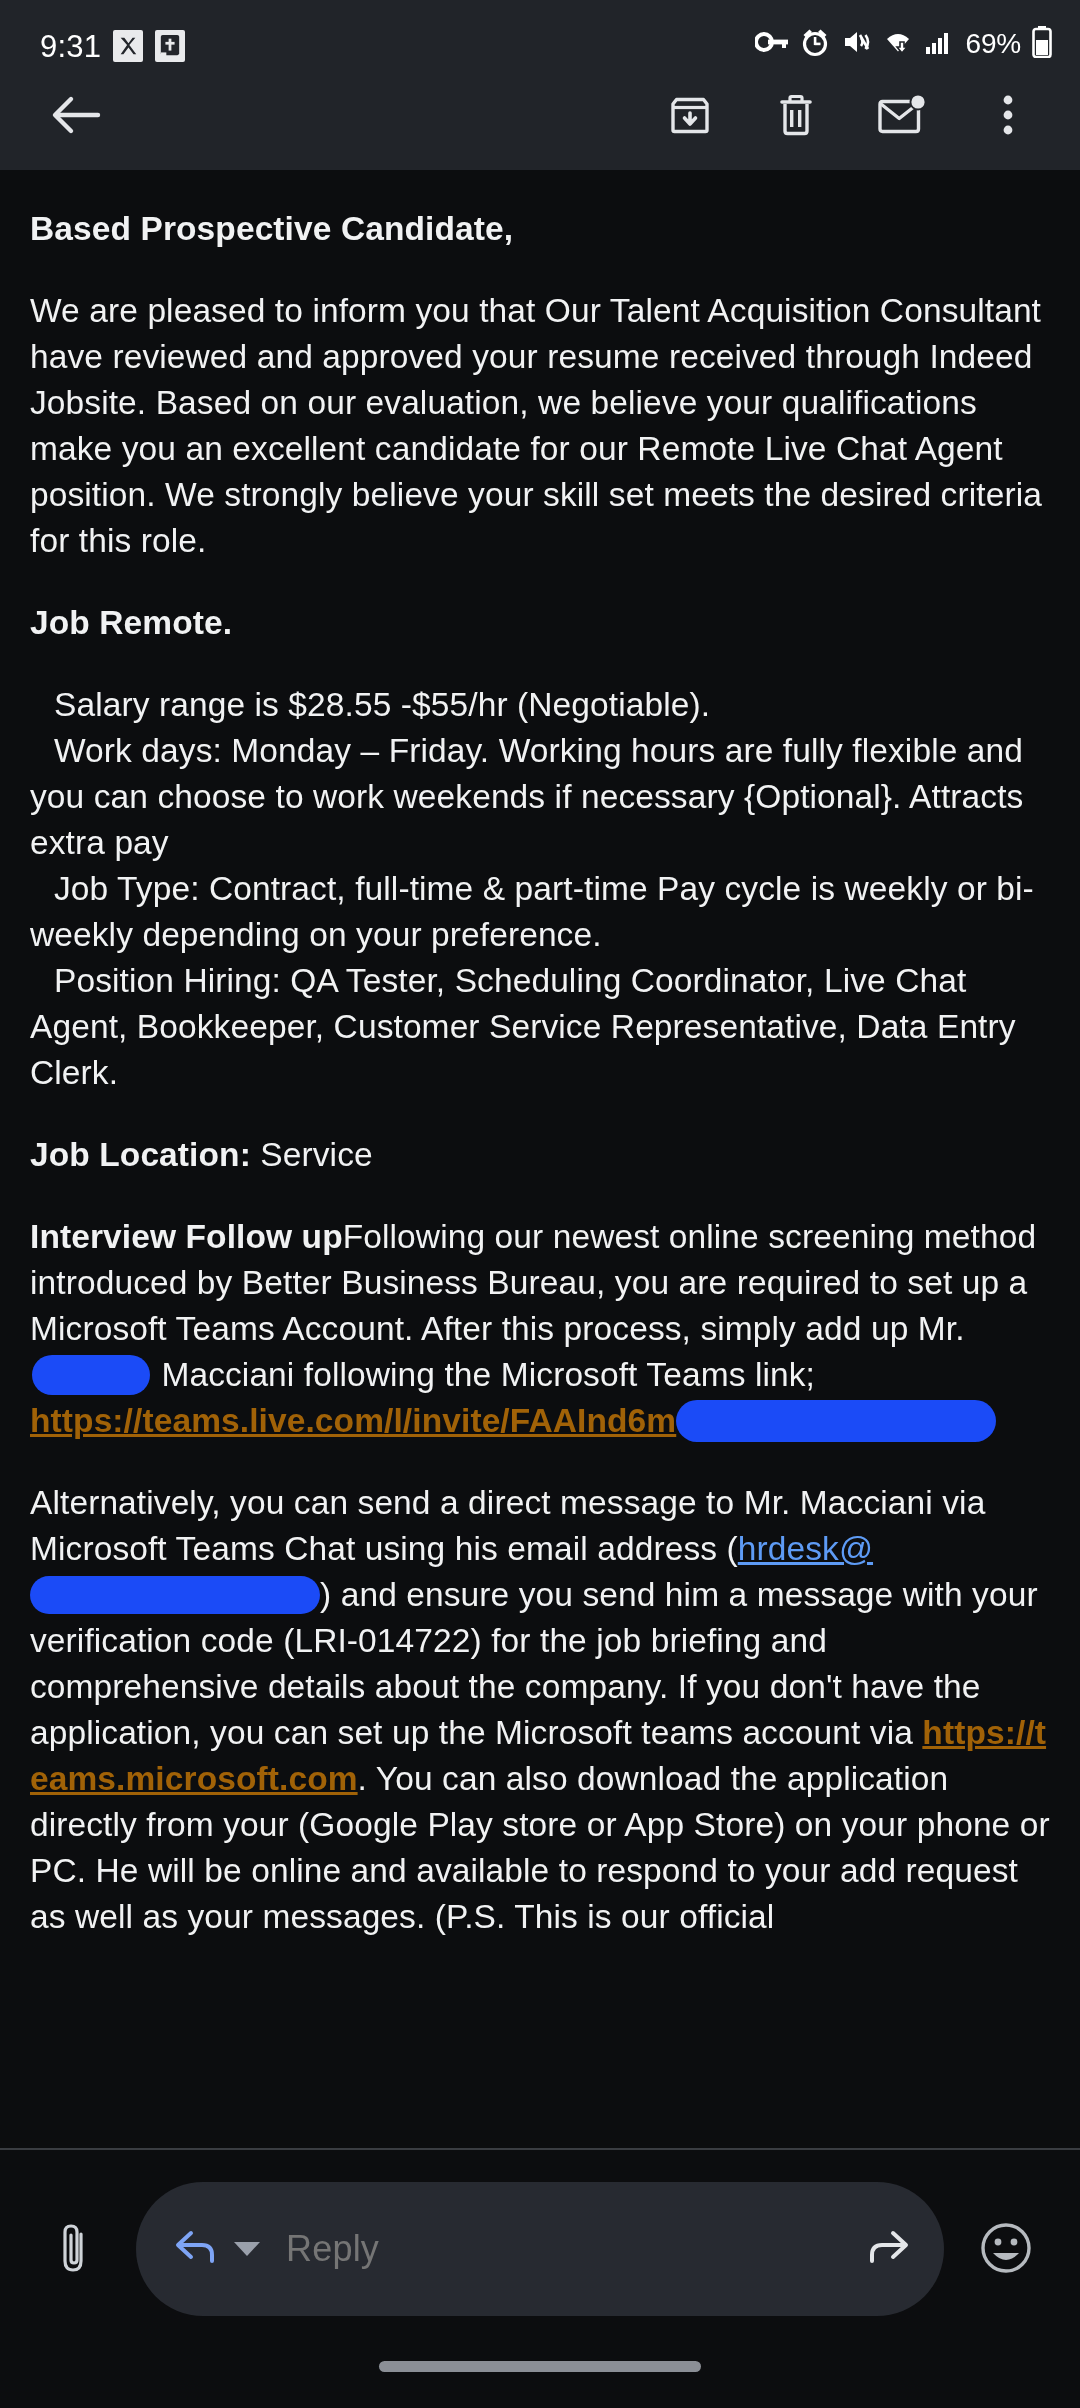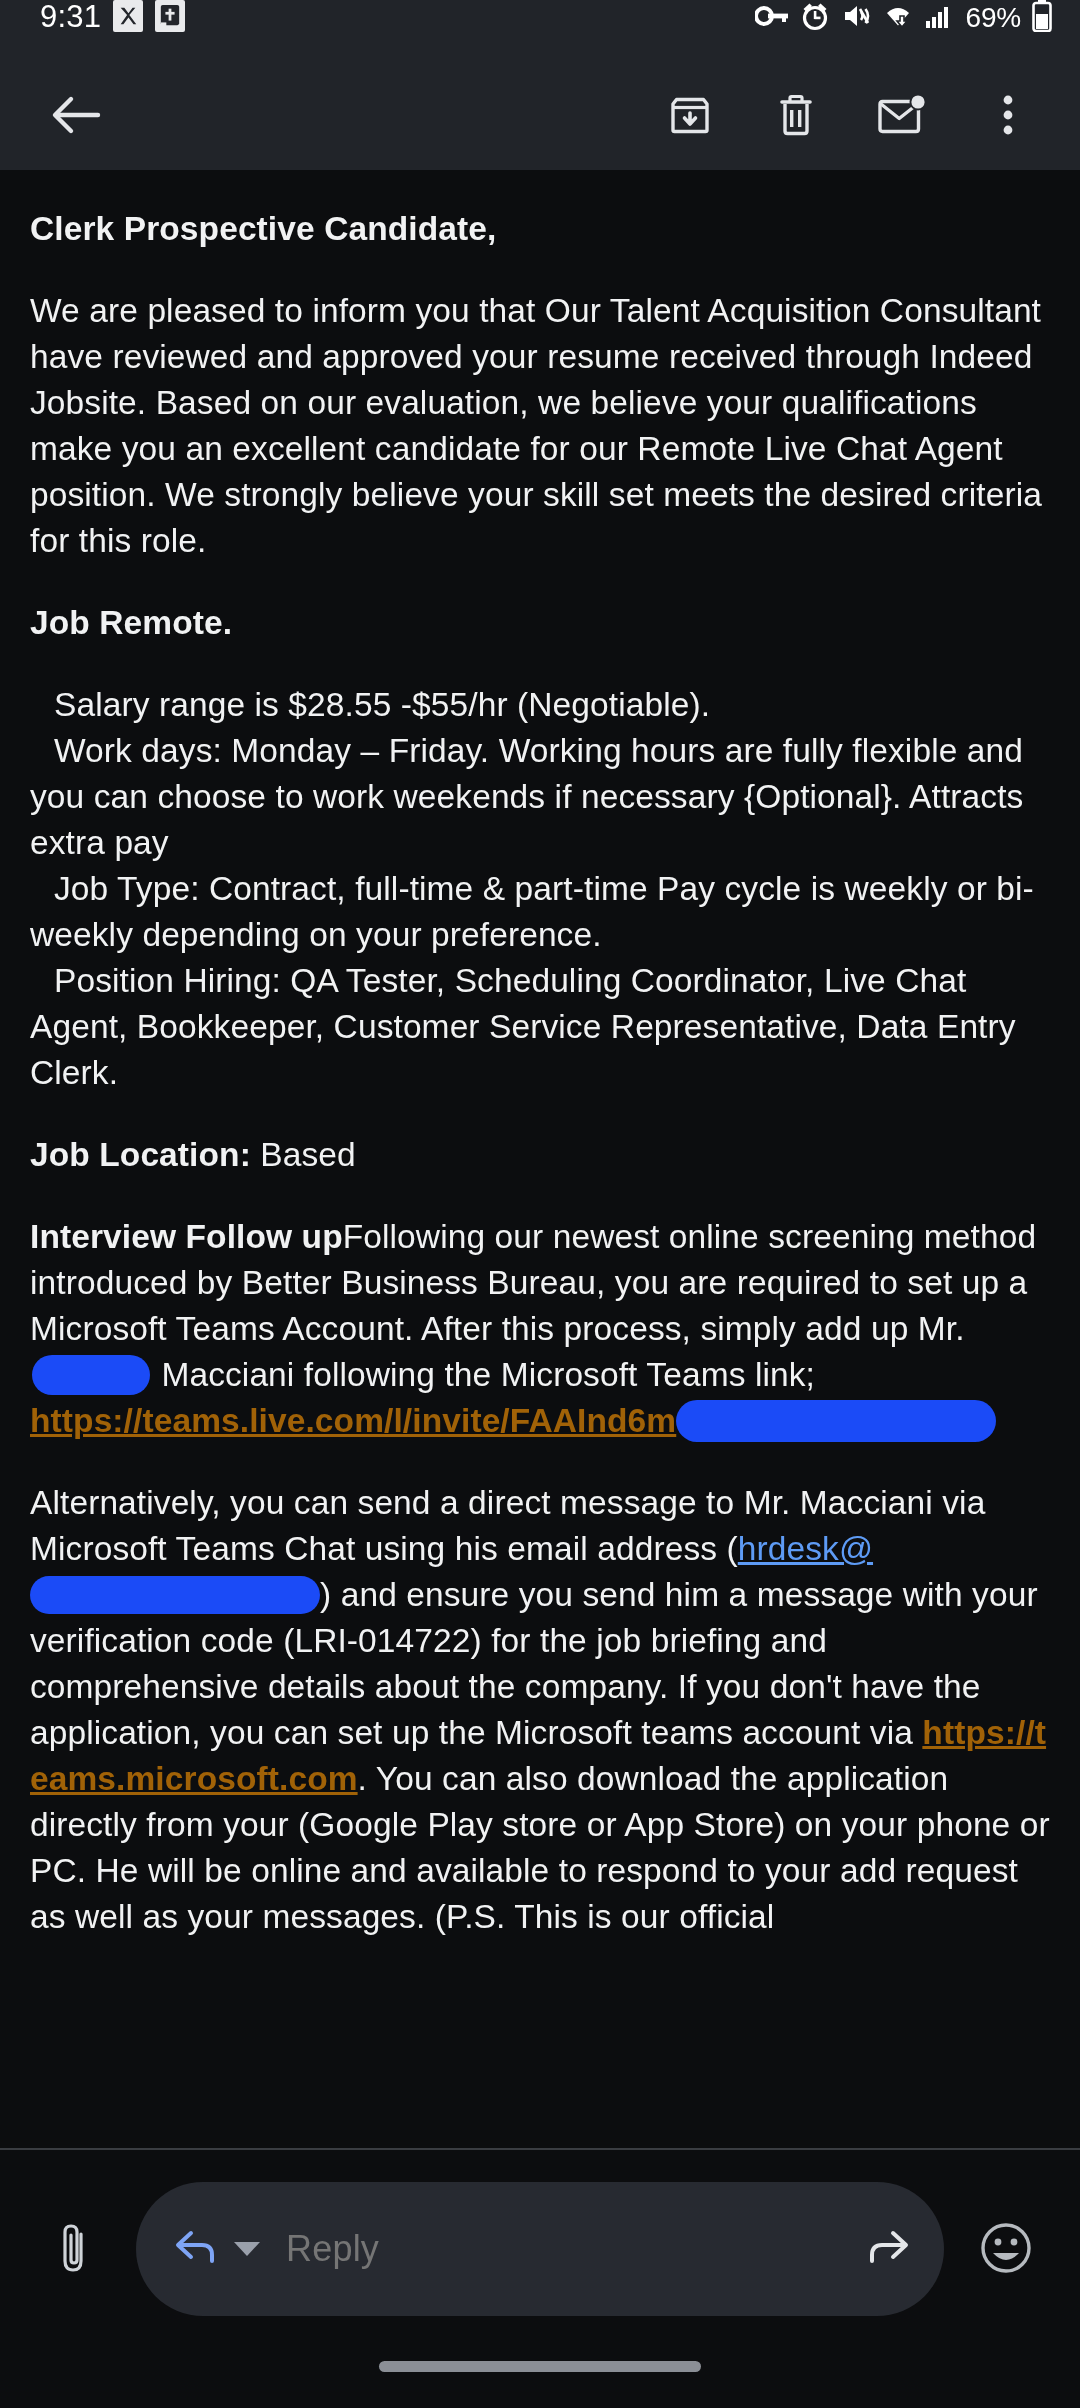--- a/index.html
+++ b/index.html
@@ -13,21 +13,21 @@
     position: relative;
     width: 1080px; height: 2408px;
     background: #0c0d0f;
     display: flex; flex-direction: column;
   }
 
   
   .statusbar {
     height: 62px;
     background: #212429;
-    display: flex; align-items: flex-start;
+    display: flex; align-items: flex-end;
     padding: 0 28px 0 40px;
     flex: 0 0 auto;
   }
   .sb-left { display: flex; align-items: center; gap: 12px; }
   .sb-clock {
     color: #ffffff; font-size: 31px; font-weight: 400;
     letter-spacing: .2px; line-height: 1;
   }
   .sb-right {
     margin-left: auto; display: flex; align-items: center; gap: 11px;
@@ -273,29 +273,29 @@
               <circle cx="8" cy="39" r="4.4" fill="#e4e6e9"></circle>
             </svg>
         </span>
       </button>
     </div>
   </div>
 
   <div class="body-scroll">
     <div class="msg">
 
-      <p class="b">Clerk Prospective Candidate,</p>
+      <p class="b">Based Prospective Candidate,</p>
 
       <p>We are pleased to inform you that Our Talent Acquisition Consultant have reviewed and approved your resume received through Indeed Jobsite. Based on our evaluation, we believe your qualifications make you an excellent candidate for our Remote Live Chat Agent position. We strongly believe your skill set meets the desired criteria for this role.</p>
 
       <p class="b">Job Remote.</p>
 
       <p><span class="indent"></span><span>Salary range is $28.55 -$55/hr (Negotiable).</span><br><span class="indent"></span><span>Work days: Monday – Friday. Working hours are fully flexible and you can choose to work weekends if necessary {Optional}. Attracts extra pay</span><br><span class="indent"></span><span>Job Type: Contract, full-time &amp; part-time Pay cycle is weekly or bi-weekly depending on your preference.</span><br><span class="indent"></span><span>Position Hiring: QA Tester, Scheduling Coordinator, Live Chat Agent, Bookkeeper, Customer Service Representative, Data Entry Clerk.</span></p>
 
-      <p><span class="b">Job Location:</span><span> Based</span></p>
+      <p><span class="b">Job Location:</span><span> Service</span></p>
 
       <p><span class="b">Interview Follow up</span><span>Following our newest online screening method introduced by Better Business Bureau, you are required to set up a Microsoft Teams Account. After this process, simply add up Mr. </span><span class="redact r1"></span><span> Macciani following the Microsoft Teams link;</span><br><a class="lnk-bold" href="#">https://teams.live.com/l/invite/FAAInd6m</a><span class="redact r2"></span></p>
 
       <p class="tight"><span>Alternatively, you can send a direct message to Mr. Macciani via Microsoft Teams Chat using his email address (</span><a class="lnk-plain" href="#">hrdesk@</a><span class="redact r3"></span><span>) and ensure you send him a message with your verification code (LRI-014722) for the job briefing and comprehensive details about the company. If you don't have the application, you can set up the Microsoft teams account via </span><a class="lnk-bold ul" href="#">https://teams.microsoft.com</a><span>. You can also download the application directly from your (Google Play store or App Store) on your phone or PC. He will be online and available to respond to your add request as well as your messages. (P.S. This is our official</span></p>
 
     </div>
   </div>
 
   <div class="replywrap">
     <div class="replybar">

